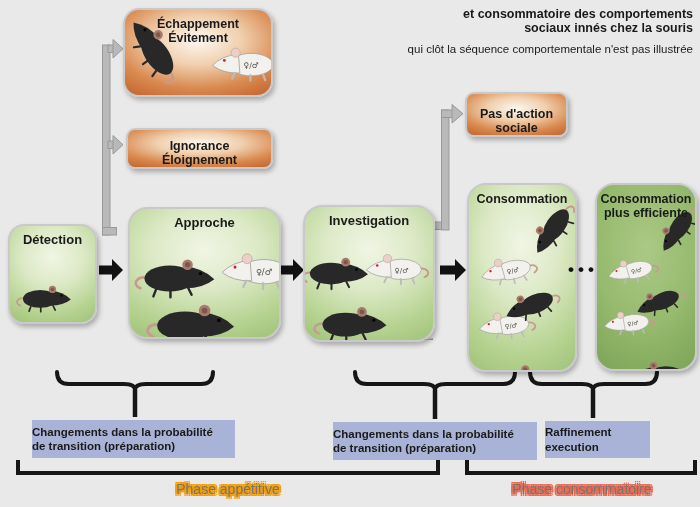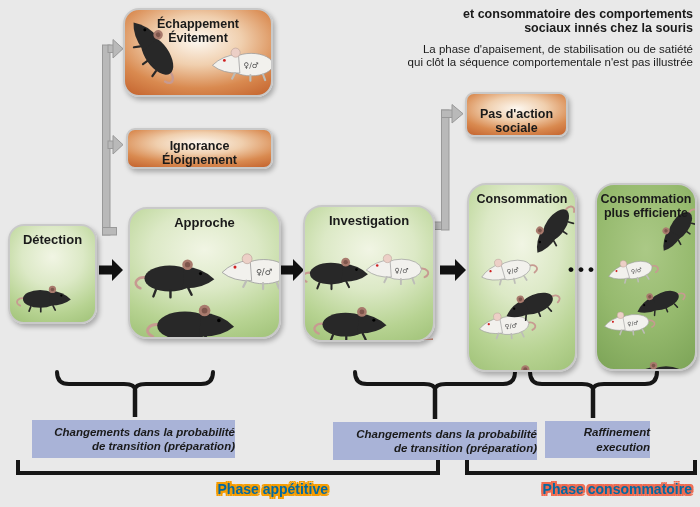--- a/index.html
+++ b/index.html
@@ -17,24 +17,24 @@
   .gbox-dark{background:radial-gradient(ellipse 95% 80% at 50% 35%, #abc986 0%, #96ba6e 52%, #7aa255 100%);}
   .obox{background:radial-gradient(ellipse 88% 85% at 50% 36%, #fdf8f1 0%, #f0cfae 34%, #d98a50 66%, #bf5a26 100%);}
   .node-title{font-weight:bold; font-size:13px; line-height:1.12; padding-top:7px; position:relative; z-index:3;}
   .node-title.small{font-size:12.5px;}
   .vcenter{display:flex; flex-direction:column; justify-content:flex-end; height:100%; padding-top:0;}
   .scene{position:absolute; left:0; top:0; width:100%; height:100%; z-index:2; overflow:hidden;}
   .title-block{position:absolute; top:7px; right:7px; z-index:2; text-align:right;}
   .title-line{font-weight:bold; font-size:12.5px; line-height:1.14;}
   .subtitle{margin-top:7px;}
   .subtitle-line{font-size:11.5px; line-height:1.16;}
-  .ann{position:absolute; z-index:2; background:#a9b3d7; text-align:right;
+  .ann{position:absolute; z-index:2; background:#a9b3d7; text-align:left;
        font-weight:bold; font-size:11.5px; line-height:1.22;
-       display:flex; flex-direction:column; justify-content:center;font-style:italic;}
-  .phase-label{position:absolute; z-index:2; text-align:right; font-weight:bold; font-size:14px; color:#0369a1;}
+       display:flex; flex-direction:column; justify-content:center;}
+  .phase-label{position:absolute; z-index:2; text-align:center; font-weight:normal; font-size:14px; color:#737373;}
   .halo-orange{text-shadow:-2px -2px 0 #f59c00, 2px -2px 0 #f59c00, -2px 2px 0 #f59c00,
                2px 2px 0 #f59c00, 0 -2px 0 #f59c00, 0 2px 0 #f59c00, -2px 0 0 #f59c00, 2px 0 0 #f59c00;}
   .halo-red{text-shadow:-2px -2px 0 #ee6a50, 2px -2px 0 #ee6a50, -2px 2px 0 #ee6a50,
             2px 2px 0 #ee6a50, 0 -2px 0 #ee6a50, 0 2px 0 #ee6a50, -2px 0 0 #ee6a50, 2px 0 0 #ee6a50;}
   .ellipsis{position:absolute; z-index:2; font-size:17px; font-weight:bold; letter-spacing:4px; color:#111;}
   .gray-shape{fill:#b9b9b9; stroke:#999; stroke-width:1;}
   .black-arrow{fill:#111; stroke:none;}
   .brace{fill:none; stroke:#161616; stroke-width:4; stroke-linecap:round;}
   .stem{stroke:#161616; stroke-width:4.5; stroke-linecap:butt;}
   .phase-line{fill:none; stroke:#161616; stroke-width:4;}
@@ -97,21 +97,20 @@
     <path class="stem" d="M593,390 L593,418"></path>
 
     <path class="phase-line" d="M18,460 L18,473 L438,473 L438,460"></path>
     <path class="phase-line" d="M467,460 L467,473 L695,473 L695,460"></path>
   </svg>
 
   <div class="title-block">
     <div class="title-line">et consommatoire des comportements</div>
     <div class="title-line">sociaux innés chez la souris</div>
     <div class="subtitle">
-      <div class="subtitle-line">La phase d'apaisement, de stabilisation ou de satiété</div>
       <div class="subtitle-line">qui clôt la séquence comportementale n'est pas illustrée</div>
     </div>
   </div>
 
   <div class="node obox" style="left:123px; top:8px; width:150px; height:89px; border-radius:16px;">
     <div class="node-title small">
       <span style="display:block">Échappement</span>
       <span style="display:block">Évitement</span>
     </div>
     <svg class="scene" viewBox="0 0 150 89">

